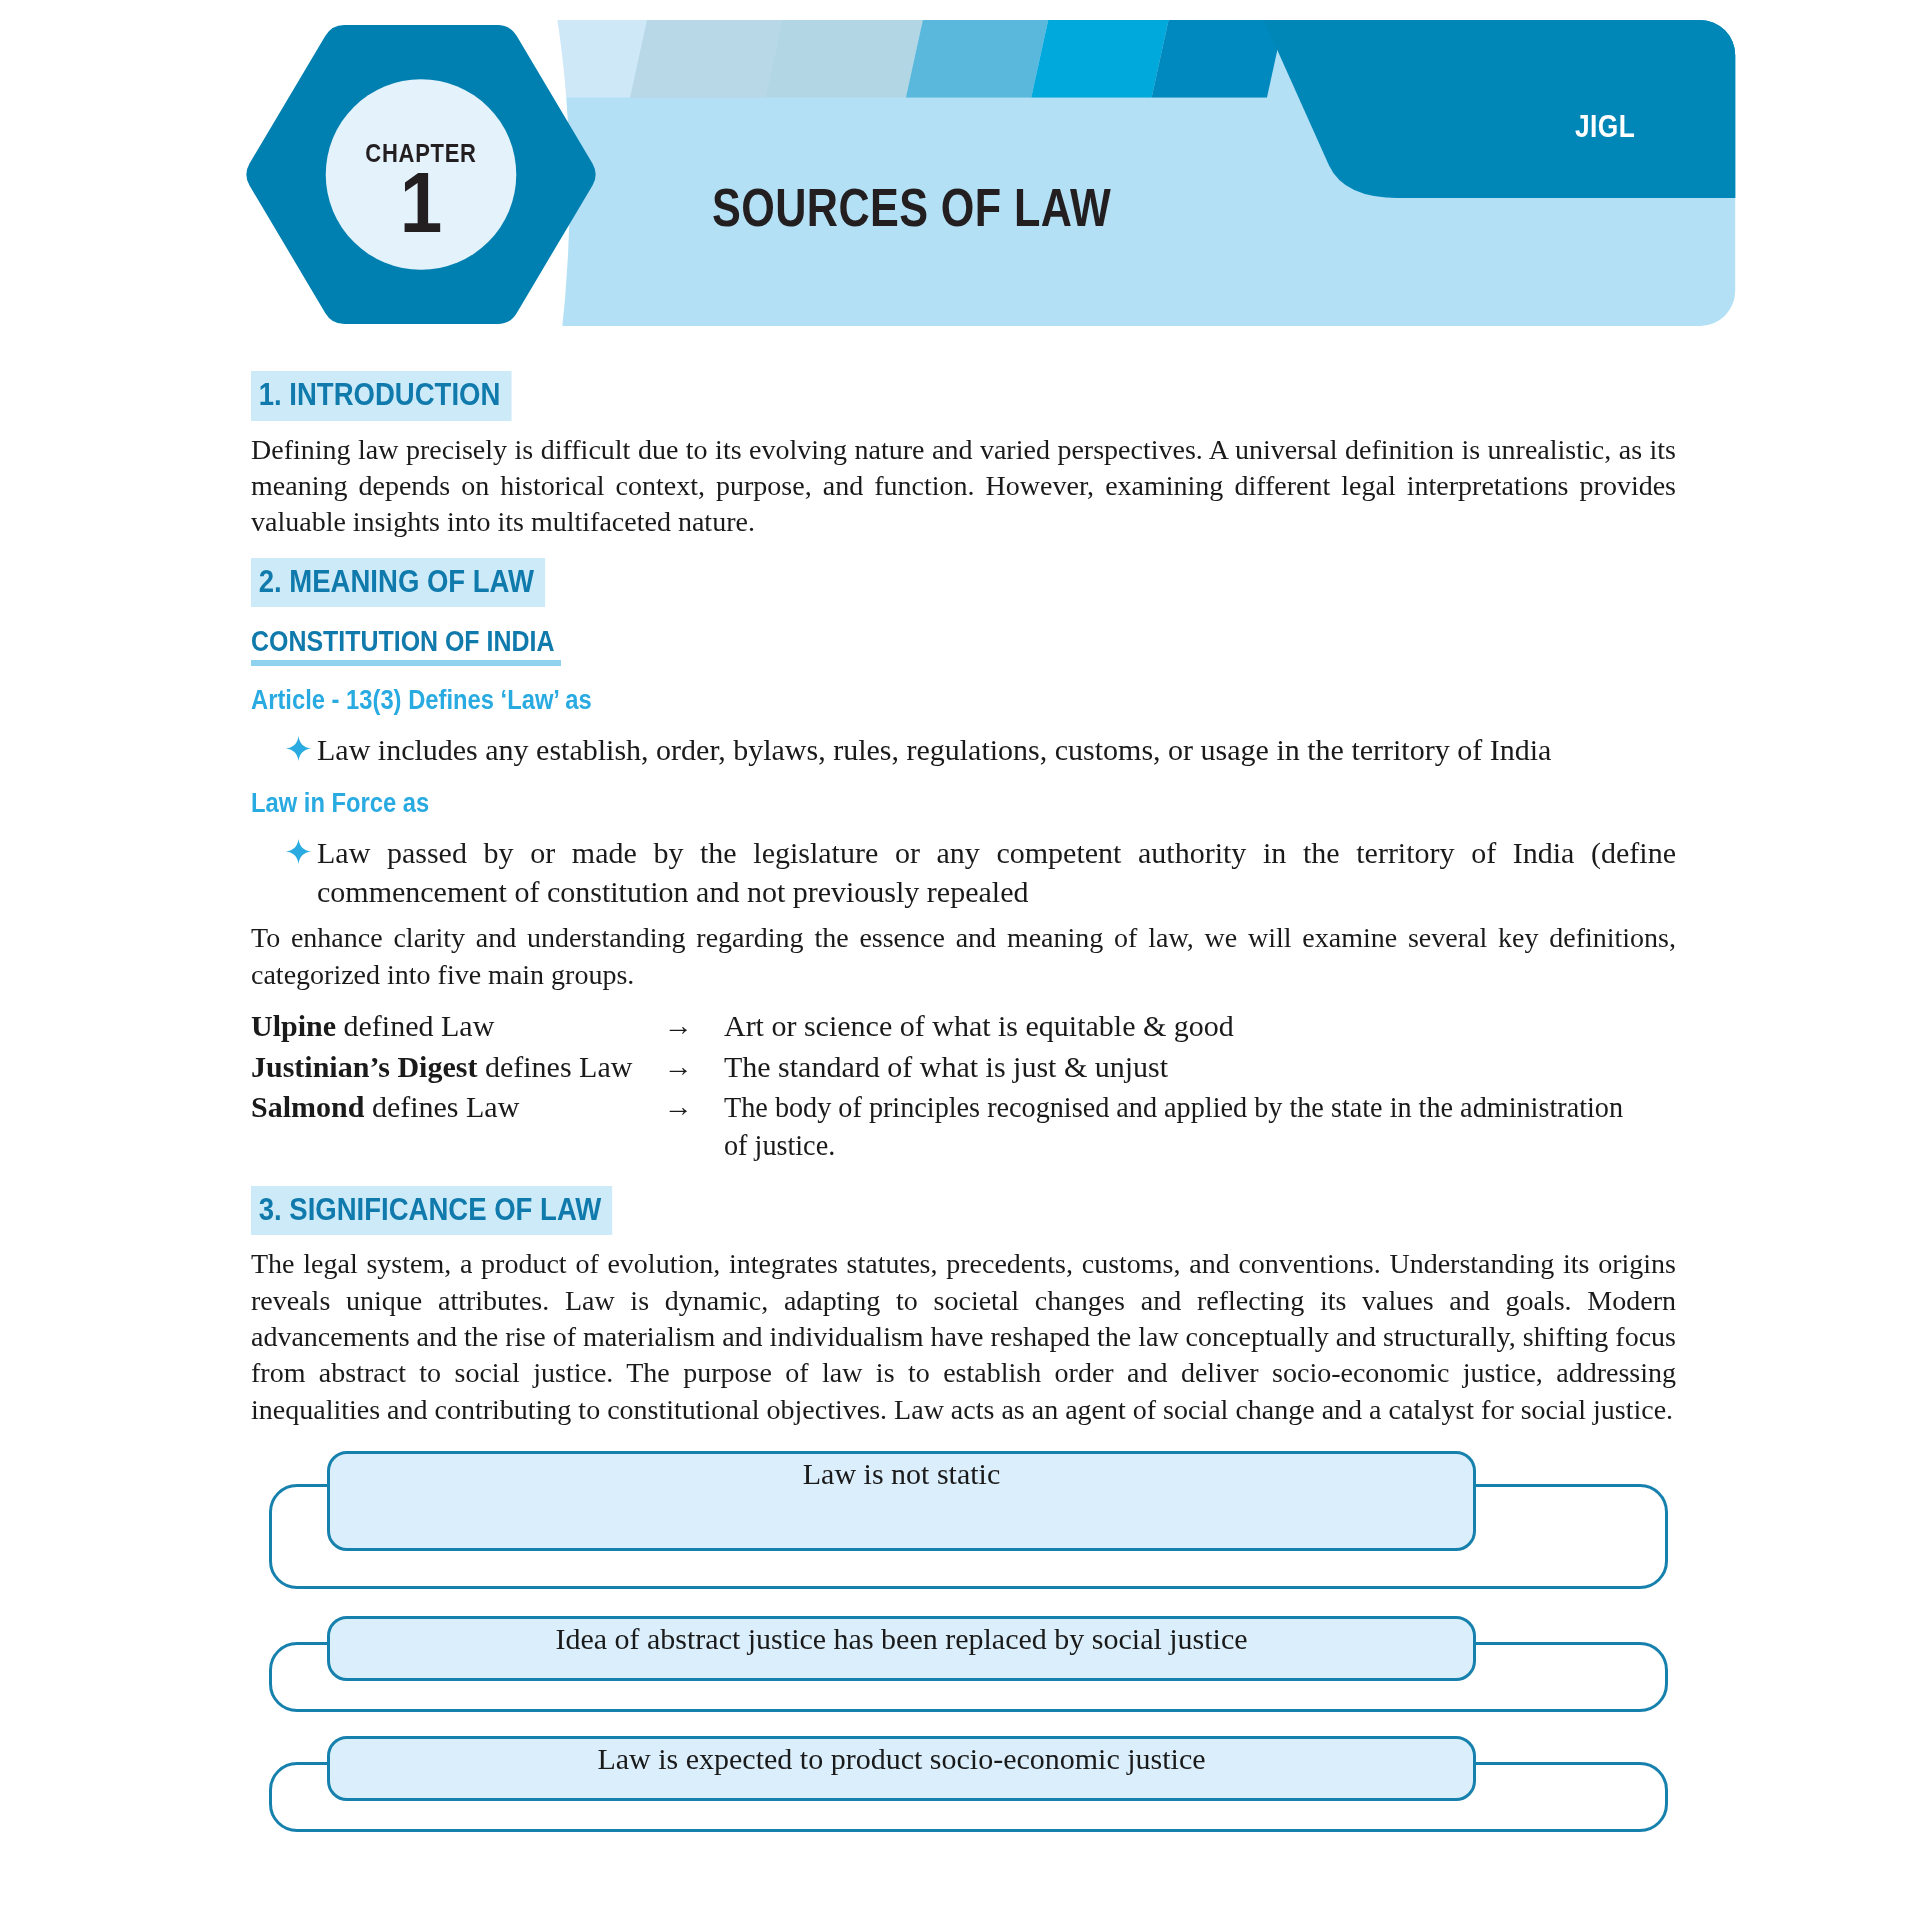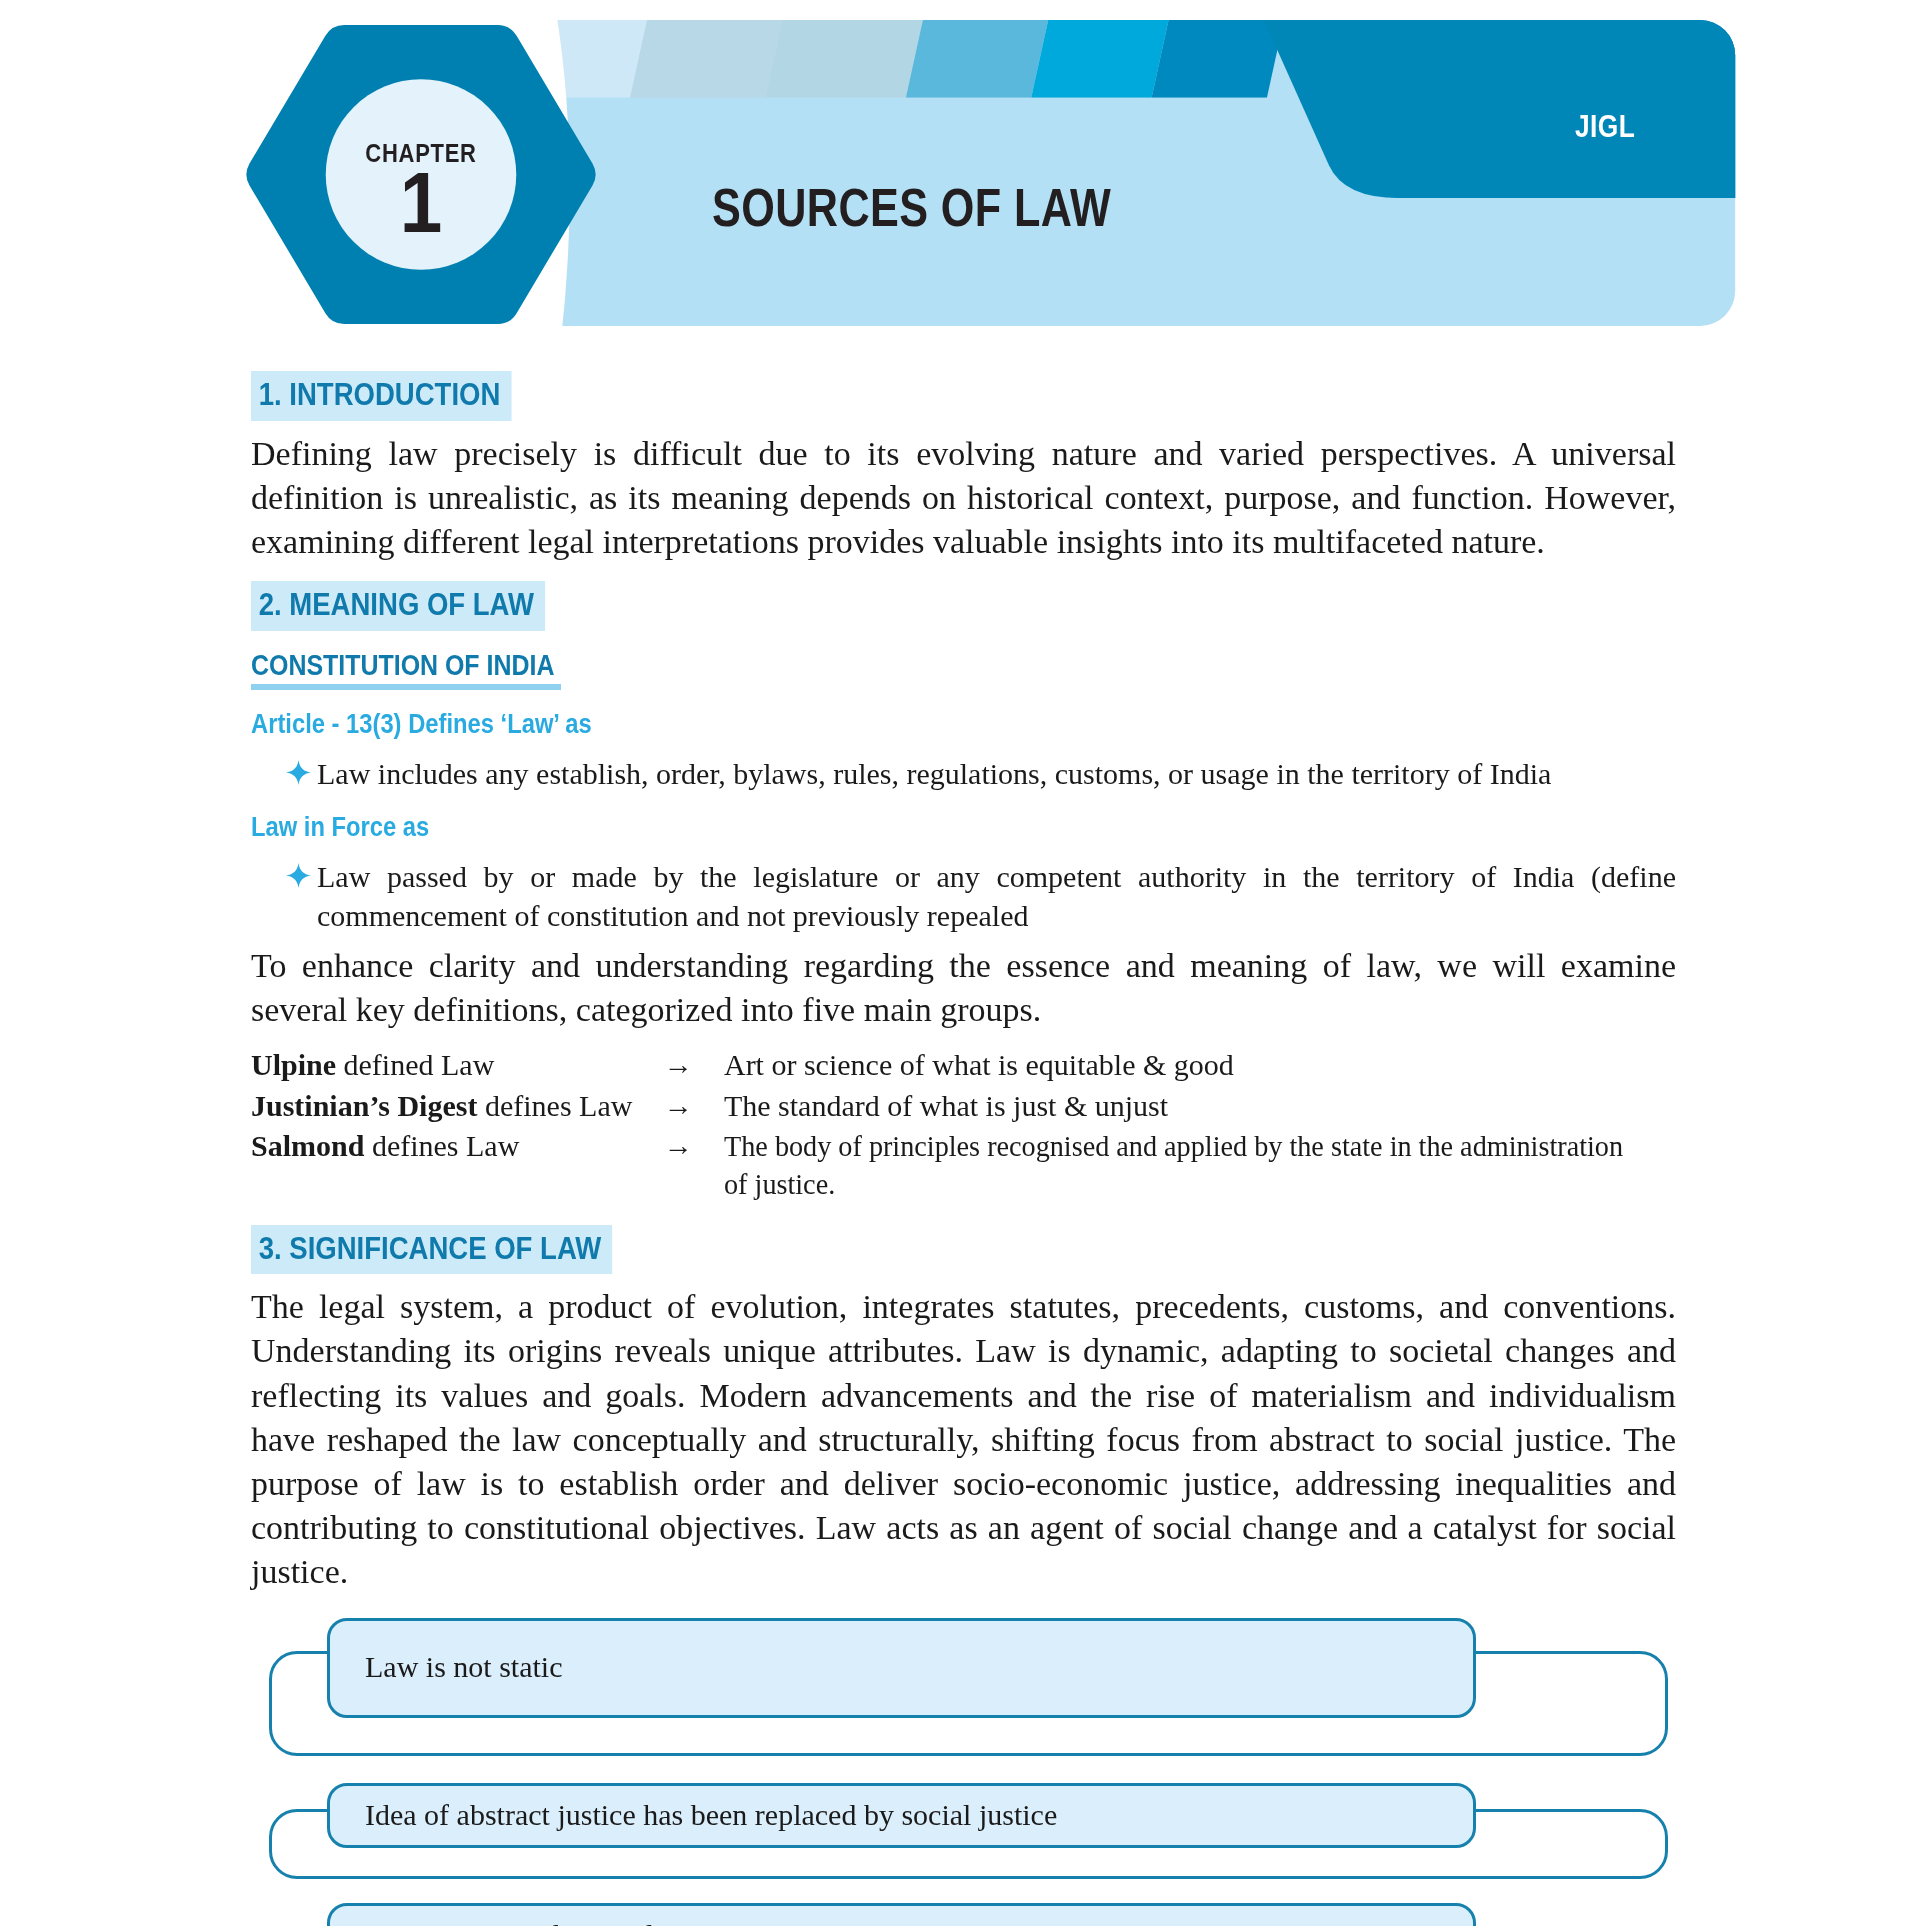--- a/index.html
+++ b/index.html
@@ -111,21 +111,21 @@
     transform: scaleX(0.86);
     transform-origin: left center;
     white-space: nowrap;
     line-height: 1.05;
   }
   .sec-head-wrap { margin: 0; }
 
   
   p.body {
     font-family: "Liberation Serif", serif;
-    font-size: 34px;
+    font-size: 28px;
     line-height: 1.30;
     color: #1a1a1a;
     text-align: justify;
     margin: 11px 0 0 0;
     transform: scaleY(1.0);
   }
   p.body.tight { margin-top: 9px; }
 
   
   .subhead {
@@ -217,21 +217,21 @@
   }
   .box-inner {
     position: absolute;
     left: 76px;
     width: 1149px;
     border: 3.5px solid #1781ad;
     border-radius: 20px;
     background: #dbeefb;
     box-sizing: border-box;
     display: flex;
-    flex-direction: column;
+    flex-direction: row;
     justify-content: center;
     padding: 0 35px;
   }
   .box-line {
     font-family: "Liberation Serif", serif;
     font-size: 30px;
     line-height: 1.35;
     color: #1a1a1a;
   }
   .box-line + .box-line { margin-top: 23px; }

